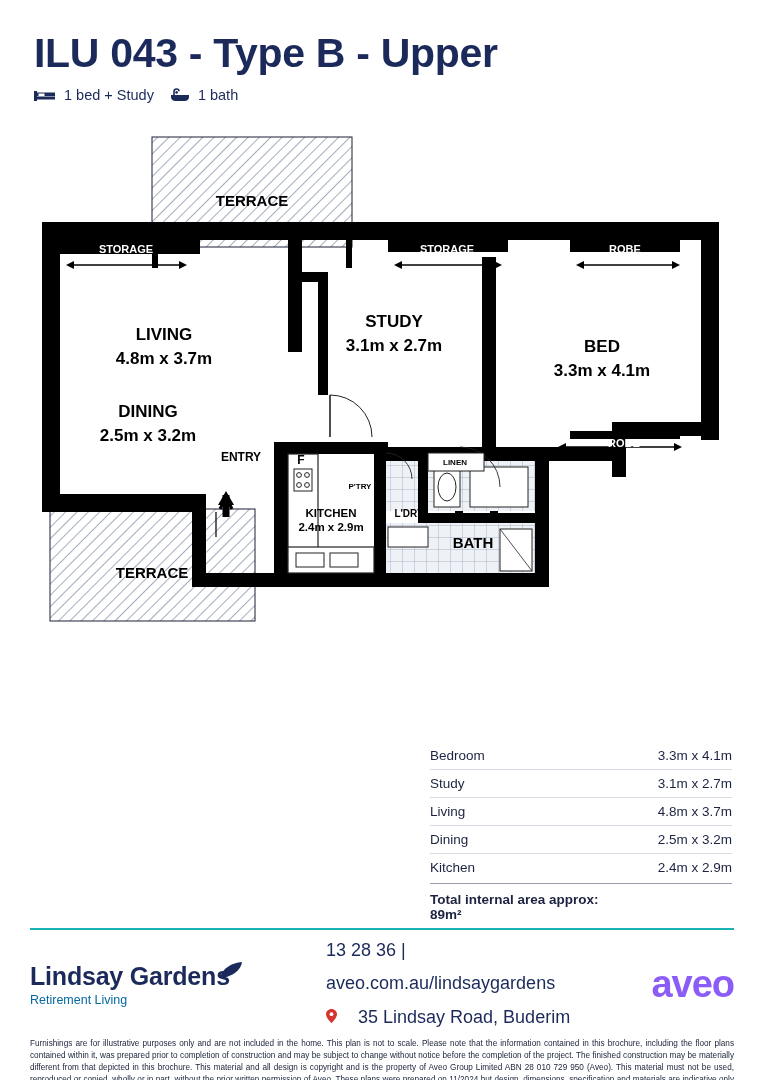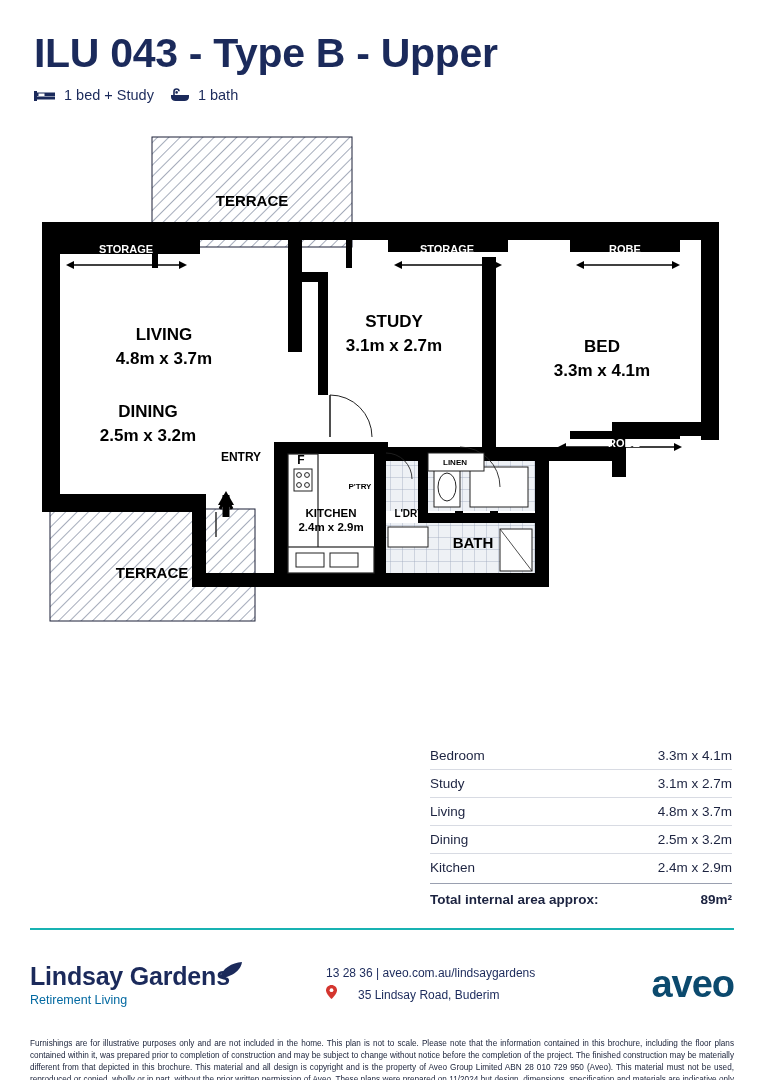--- a/index.html
+++ b/index.html
@@ -72,20 +72,21 @@
   }
   .schedule .row:last-child { border-bottom: none; }
   .schedule .row .name { text-align: left; }
   .schedule .row .dim { text-align: right; }
   .schedule .total {
     display: flex;
     justify-content: space-between;
     padding-top: 8px;
     font-weight: bold;
     font-size: 13.5px;
+    flex-direction: column;
   }
   .schedule .total-line {
     border-top: 1px solid #9aa0b0;
     margin-top: 2px;
   }
 
   
   .divider {
     position: absolute;
     left: 30px;
@@ -119,36 +120,36 @@
     color: #0369a1;
     margin-top: 2px;
   }
   .brand .leaf {
     position: absolute;
     right: -14px;
     top: -4px;
   }
   .contact {
     flex: 1;
-    font-size: 12px;
+    font-size: 18px;
     color: #1b2a5b;
     line-height: 1.85;
     padding-left: 6px;
   }
   .contact .addr {
     display: flex;
     align-items: flex-start;
     gap: 21px;
   }
   .aveo {
     width: 150px;
     text-align: right;
     font-size: 38px;
     font-weight: bold;
-    color: #0c4a6e;
+    color: #8b5cf6;
     letter-spacing: -1px;
     line-height: 1;
   }
   .disclaimer {
     position: absolute;
     left: 30px;
     right: 30px;
     top: 1008px;
     font-size: 8.2px;
     line-height: 1.45;

